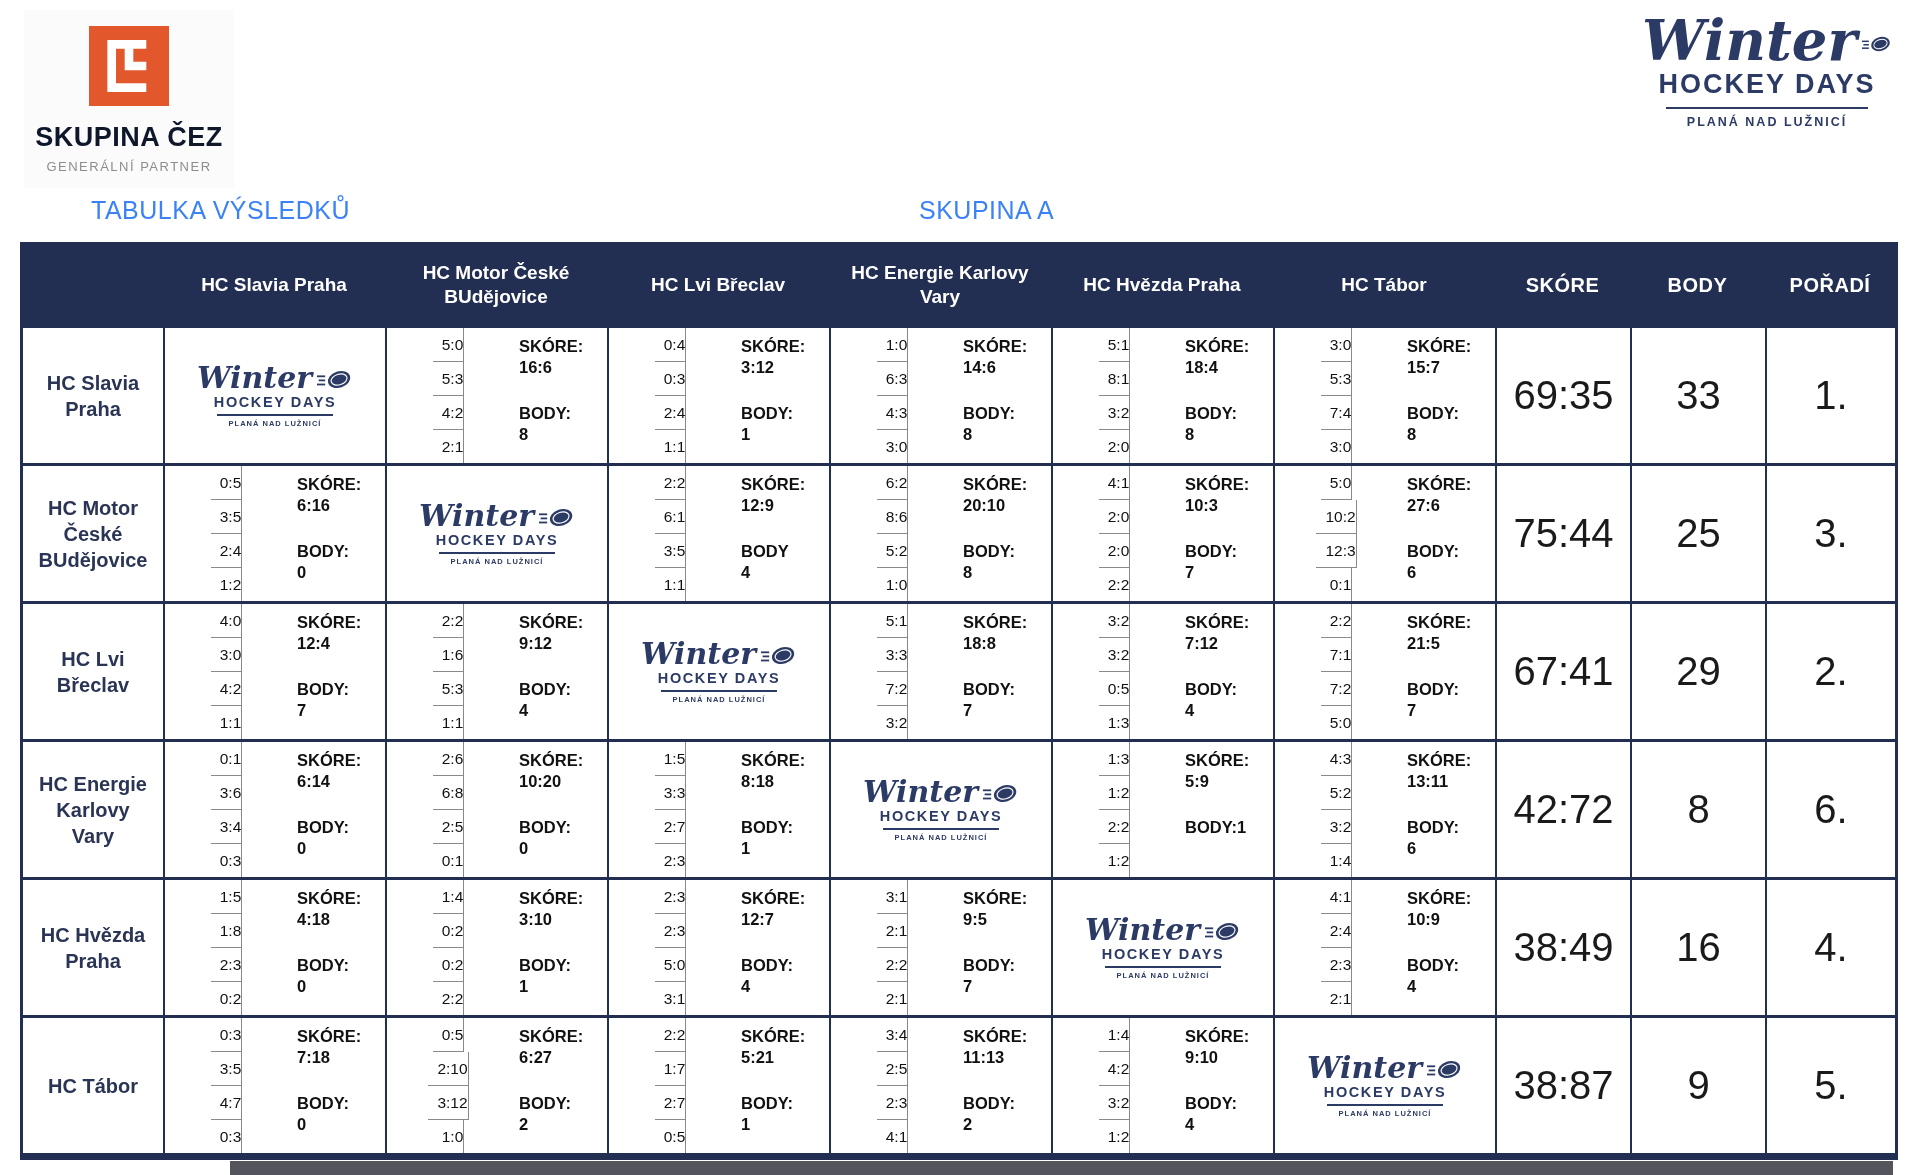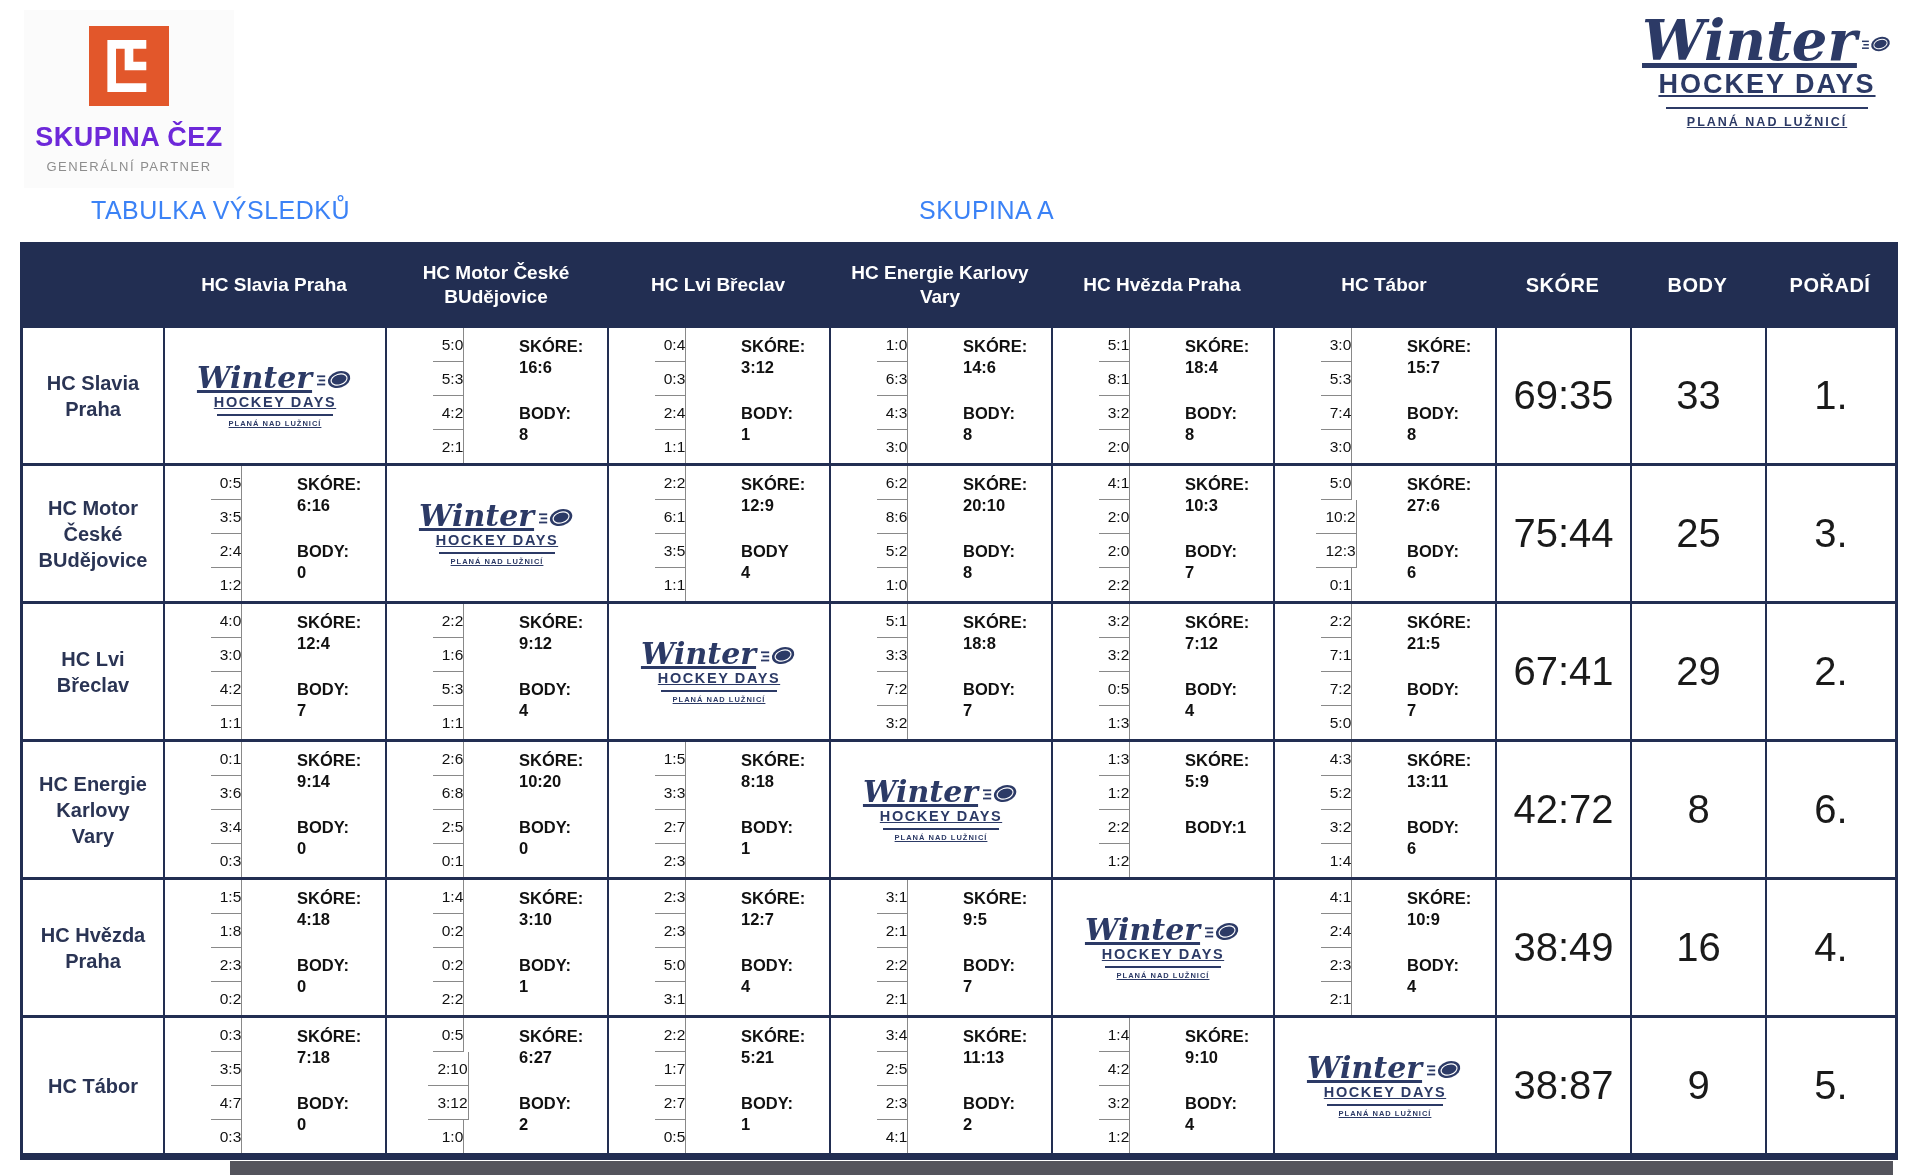--- a/index.html
+++ b/index.html
@@ -3,24 +3,24 @@
 <meta charset="utf-8">
 <style>
   html,body{margin:0;padding:0;}
   body{
     width:1920px;height:1175px;position:relative;overflow:hidden;
     background:#ffffff;font-family:"Liberation Sans",sans-serif;color:#111;
   }
   
   .cez{position:absolute;left:24px;top:10px;width:210px;padding:16px 0 14px;
        background:#fbfbfb;text-align:center;}
-  .cez-name{color:#6d28d9;font-weight:bold;font-size:27px;letter-spacing:.5px;margin-top:12px;}
+  .cez-name{color:#0f172a;font-weight:bold;font-size:27px;letter-spacing:.5px;margin-top:12px;}
   .cez-sub{color:#8d8d8d;font-size:13px;letter-spacing:1.5px;margin-top:6px;}
   
-  .whd{color:#2c3a66;text-align:center;text-decoration:underline;}
+  .whd{color:#2c3a66;text-align:center;}
   .whd-top{display:flex;align-items:flex-end;justify-content:center;gap:5px;}
   .whd-script{font-family:"DejaVu Serif",serif;font-style:italic;font-weight:bold;line-height:.95;}
   .whd-l1{font-weight:bold;}
   .whd-rule{background:#2c3a66;}
   .whd-l2{font-weight:bold;}
   .whd.big{position:absolute;right:28px;top:14px;width:250px;}
   .big .whd-script{font-size:56px;}
   .big .whd-l1{font-size:27px;letter-spacing:2px;margin-top:2px;}
   .big .whd-rule{height:2px;margin:7px 24px 6px;}
   .big .whd-l2{font-size:12.5px;letter-spacing:2px;}
@@ -452,21 +452,21 @@
     <div class="tcell vs">
       <div class="scores">
         <div class="sbox">0:1</div>
         <div class="sbox">3:6</div>
         <div class="sbox">3:4</div>
         <div class="sbox">0:3</div>
       </div>
       <div class="sums">
         <div class="sum">
           <div class="lbl">SKÓRE:</div>
-          <div class="val">9:14</div>
+          <div class="val">6:14</div>
         </div>
         <div class="sum">
           <div class="lbl">BODY:</div>
           <div class="val">0</div>
         </div>
       </div>
     </div>
     <div class="tcell vs">
       <div class="scores">
         <div class="sbox">2:6</div>

